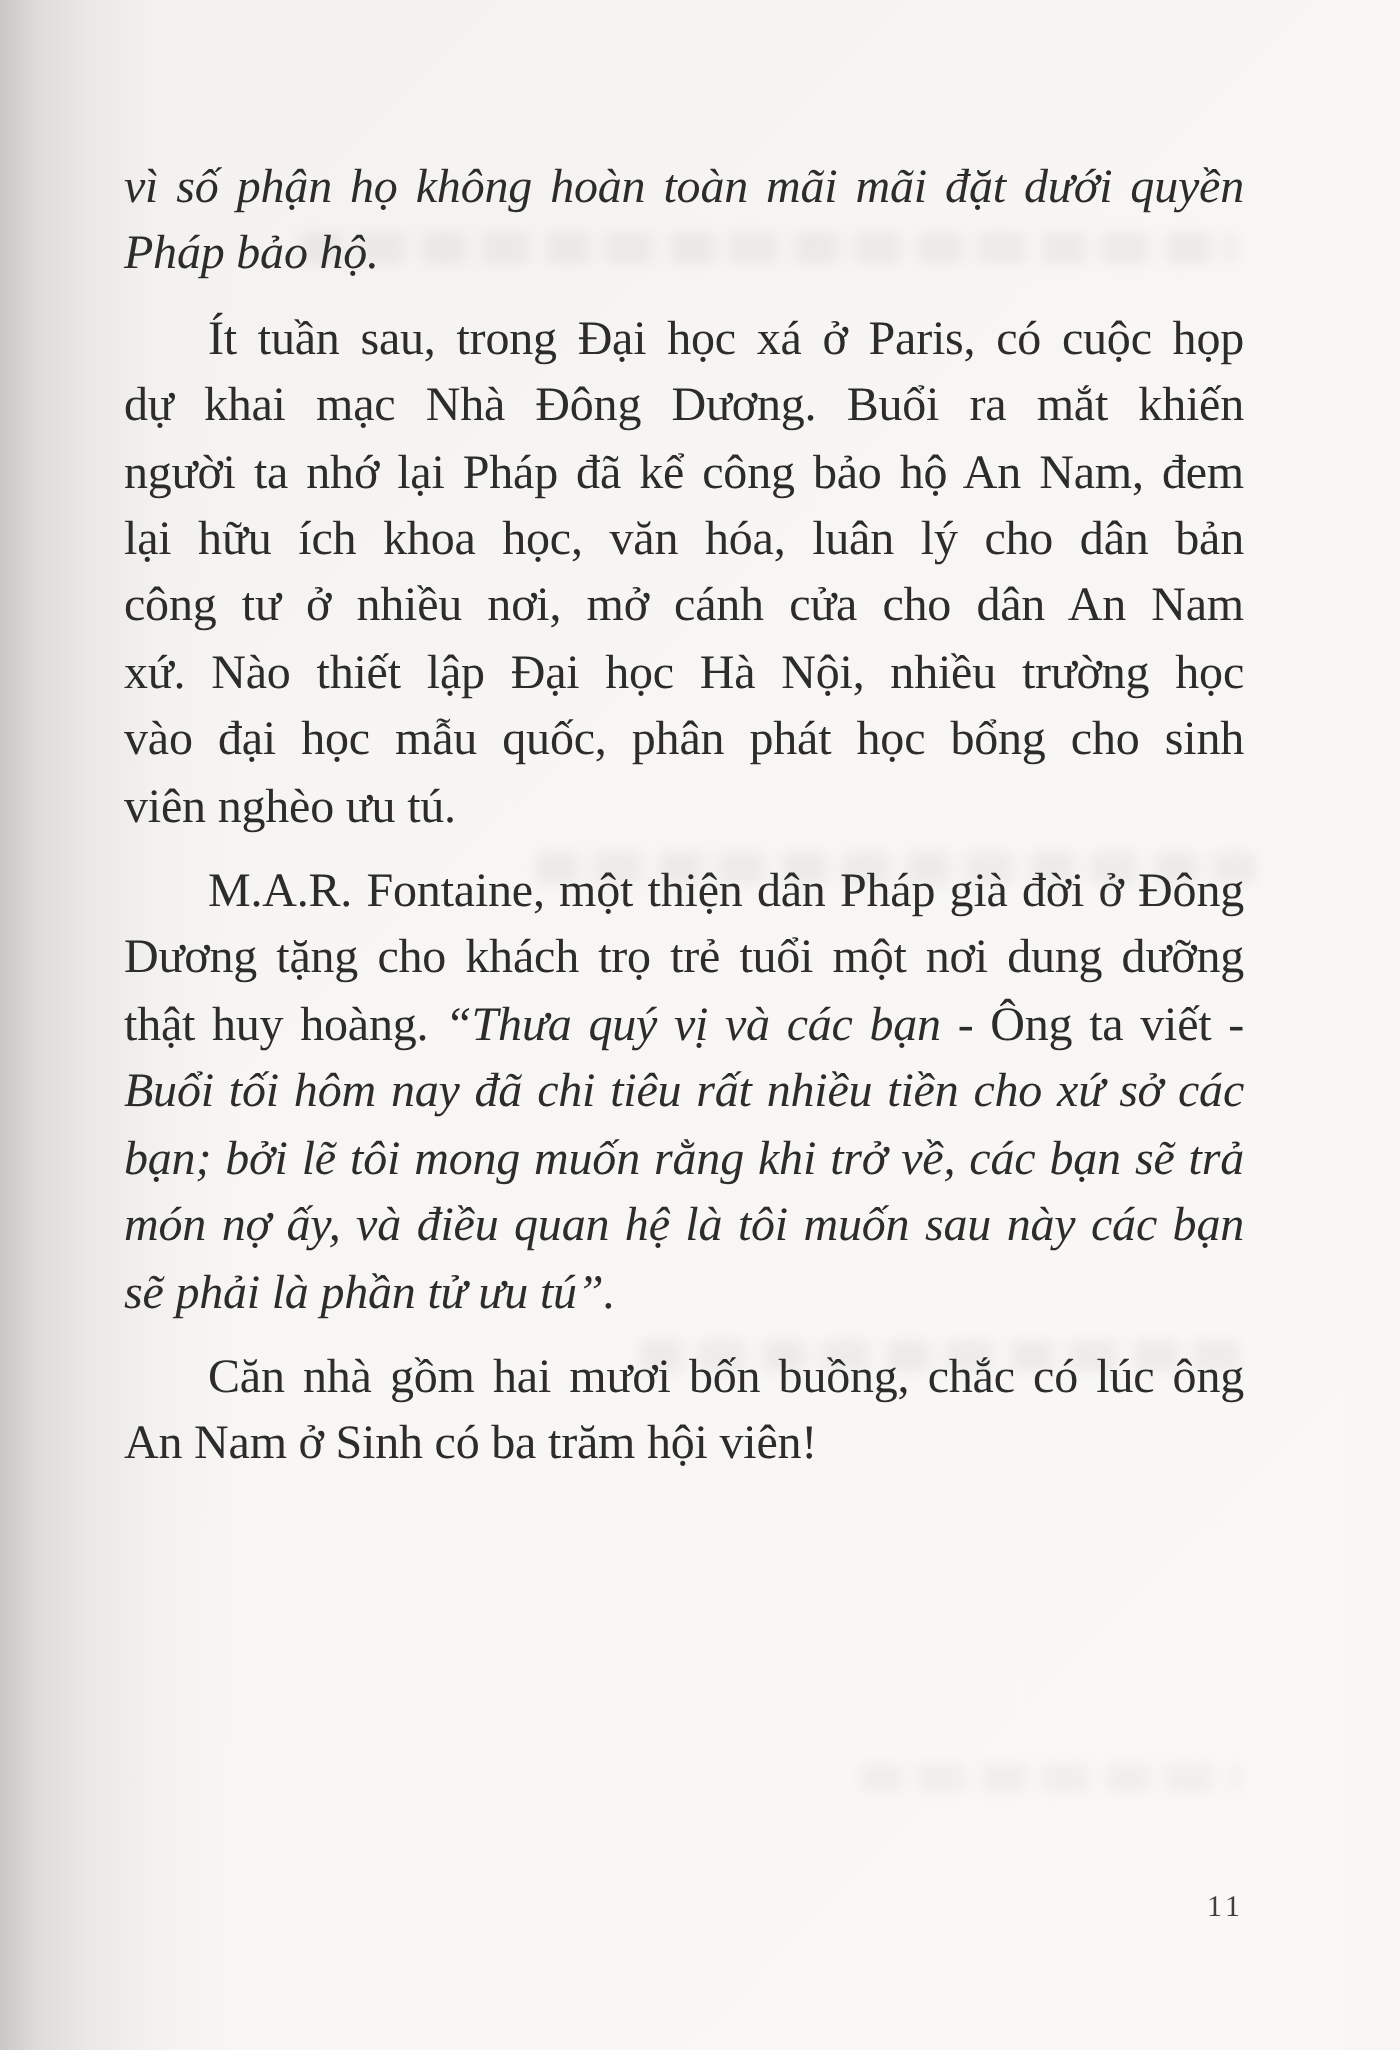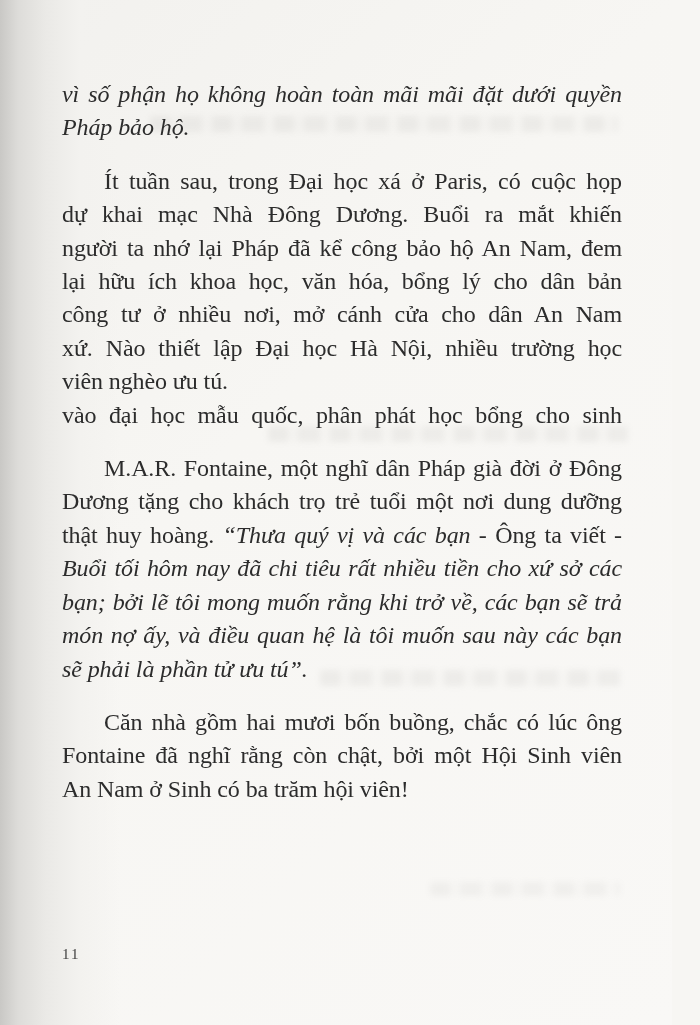--- a/index.html
+++ b/index.html
@@ -36,36 +36,36 @@
     position: absolute;
     left: 62px;
     top: 78px;
     width: 560px;
     color: #2c2c2c;
     font-size: 24px;
     line-height: 33.4px;
     letter-spacing: -0.1px;
   }
   .paragraph { margin: 0; }
-  .paragraph + .paragraph { margin-top: 20px; }
+  .paragraph + .paragraph { margin-top: 9px; }
   .line {
     text-align: justify;
     text-align-last: justify;
     line-height: 33.4px;
     white-space: normal;
   }
   .line.last { text-align-last: auto; }
   .line.indent { text-indent: 42px; }
   .it { font-style: italic; }
   .page-number {
     position: absolute;
     top: 946px;
     left: 62px;
     width: 560px;
-    text-align: left;
+    text-align: right;
     font-size: 15px;
     letter-spacing: 2px;
     color: #3f3f3f;
   }
   
   .ghost {
     position: absolute;
     height: 16px;
     background: repeating-linear-gradient(90deg,
       #8d8b87 0px, #8d8b87 20px,
@@ -95,36 +95,35 @@
 
   <main class="text-block">
       <div class="paragraph">
         <div class="line"><span class="it">vì số phận họ không hoàn toàn mãi mãi đặt dưới quyền</span></div>
         <div class="line last"><span class="it">Pháp bảo hộ.</span></div>
       </div>
       <div class="paragraph">
         <div class="line indent"><span>Ít tuần sau, trong Đại học xá ở Paris, có cuộc họp</span></div>
         <div class="line"><span>dự khai mạc Nhà Đông Dương. Buổi ra mắt khiến</span></div>
         <div class="line"><span>người ta nhớ lại Pháp đã kể công bảo hộ An Nam, đem</span></div>
-        <div class="line"><span>lại hữu ích khoa học, văn hóa, bổng lý cho dân bản</span></div>
+        <div class="line"><span>lại hữu ích khoa học, văn hóa, luân lý cho dân bản</span></div>
         <div class="line"><span>công tư ở nhiều nơi, mở cánh cửa cho dân An Nam</span></div>
         <div class="line"><span>xứ. Nào thiết lập Đại học Hà Nội, nhiều trường học</span></div>
+        <div class="line"><span>vào đại học mẫu quốc, phân phát học bổng cho sinh</span></div>
         <div class="line last"><span>viên nghèo ưu tú.</span></div>
-        <div class="line"><span>vào đại học mẫu quốc, phân phát học bổng cho sinh</span></div>
       </div>
       <div class="paragraph">
-        <div class="line indent"><span>M.A.R. Fontaine, một nghĩ dân Pháp già đời ở Đông</span></div>
+        <div class="line indent"><span>M.A.R. Fontaine, một thiện dân Pháp già đời ở Đông</span></div>
         <div class="line"><span>Dương tặng cho khách trọ trẻ tuổi một nơi dung dưỡng</span></div>
         <div class="line"><span>thật huy hoàng. </span><span class="it">“Thưa quý vị và các bạn</span><span> - Ông ta viết -</span></div>
         <div class="line"><span class="it">Buổi tối hôm nay đã chi tiêu rất nhiều tiền cho xứ sở các</span></div>
         <div class="line"><span class="it">bạn; bởi lẽ tôi mong muốn rằng khi trở về, các bạn sẽ trả</span></div>
         <div class="line"><span class="it">món nợ ấy, và điều quan hệ là tôi muốn sau này các bạn</span></div>
         <div class="line last"><span class="it">sẽ phải là phần tử ưu tú”.</span></div>
       </div>
       <div class="paragraph">
         <div class="line indent"><span>Căn nhà gồm hai mươi bốn buồng, chắc có lúc ông</span></div>
-        <div class="line"><span>Fontaine đã nghĩ rằng còn chật, bởi một Hội Sinh viên</span></div>
         <div class="line last"><span>An Nam ở Sinh có ba trăm hội viên!</span></div>
       </div>
     </main>
 
   <div class="page-number">11</div>
 </div>
 
 </body></html>

